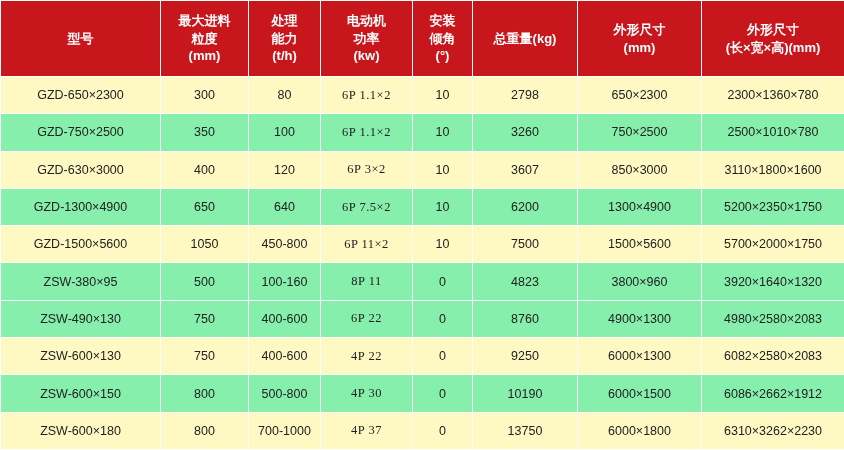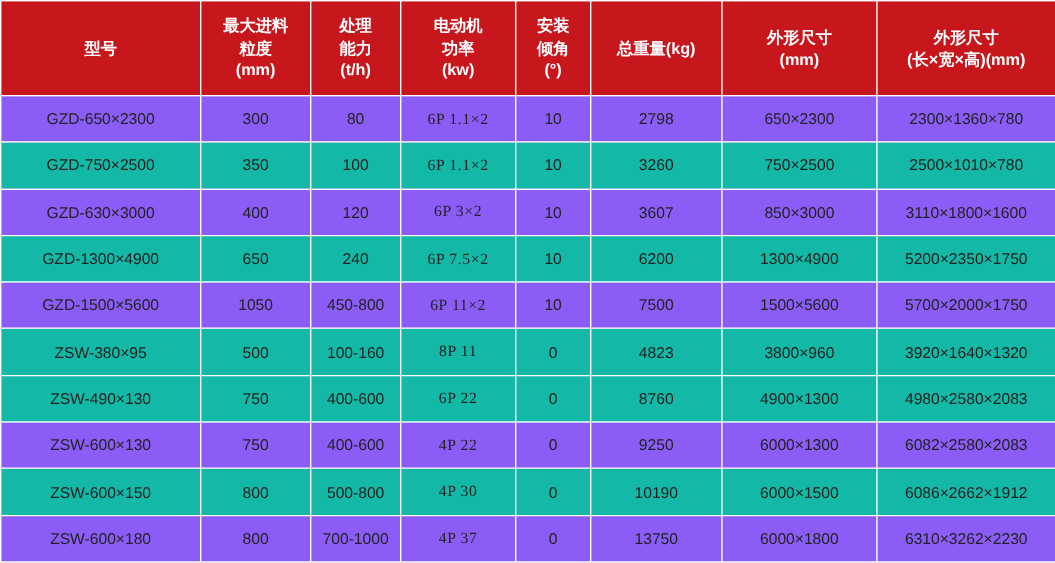--- a/index.html
+++ b/index.html
@@ -42,25 +42,25 @@
   tbody td {
     font-size: 12.5px;
     color: #222222;
     height: 31px;
     border-top: 1px solid #e2e2e2;
     border-bottom: 1px solid #e2e2e2;
     border-left: 1px solid #e2e2e2;
     border-right: 1px solid #e2e2e2;
   }
   tbody tr.odd td {
-    background: #8b5cf6;
+    background: #fef9c3;
     margin-top: 16px;
   }
   tbody tr.even td {
-    background: #14b8a6;
+    background: #86efac;
   }
   
   col.c0 { width: 160px; }
   col.c1 { width: 88px; }
   col.c2 { width: 72px; }
   col.c3 { width: 92px; }
   col.c4 { width: 60px; }
   col.c5 { width: 105px; }
   col.c6 { width: 124px; }
   col.c7 { width: 143px; }
@@ -146,21 +146,21 @@
         <td>120</td>
         <td class="col-motor">6P  3×2</td>
         <td>10</td>
         <td>3607</td>
         <td>850×3000</td>
         <td>3110×1800×1600</td>
       </tr>
       <tr class="even">
         <td>GZD-1300×4900</td>
         <td>650</td>
-        <td>240</td>
+        <td>640</td>
         <td class="col-motor">6P  7.5×2</td>
         <td>10</td>
         <td>6200</td>
         <td>1300×4900</td>
         <td>5200×2350×1750</td>
       </tr>
       <tr class="odd">
         <td>GZD-1500×5600</td>
         <td>1050</td>
         <td>450-800</td>

